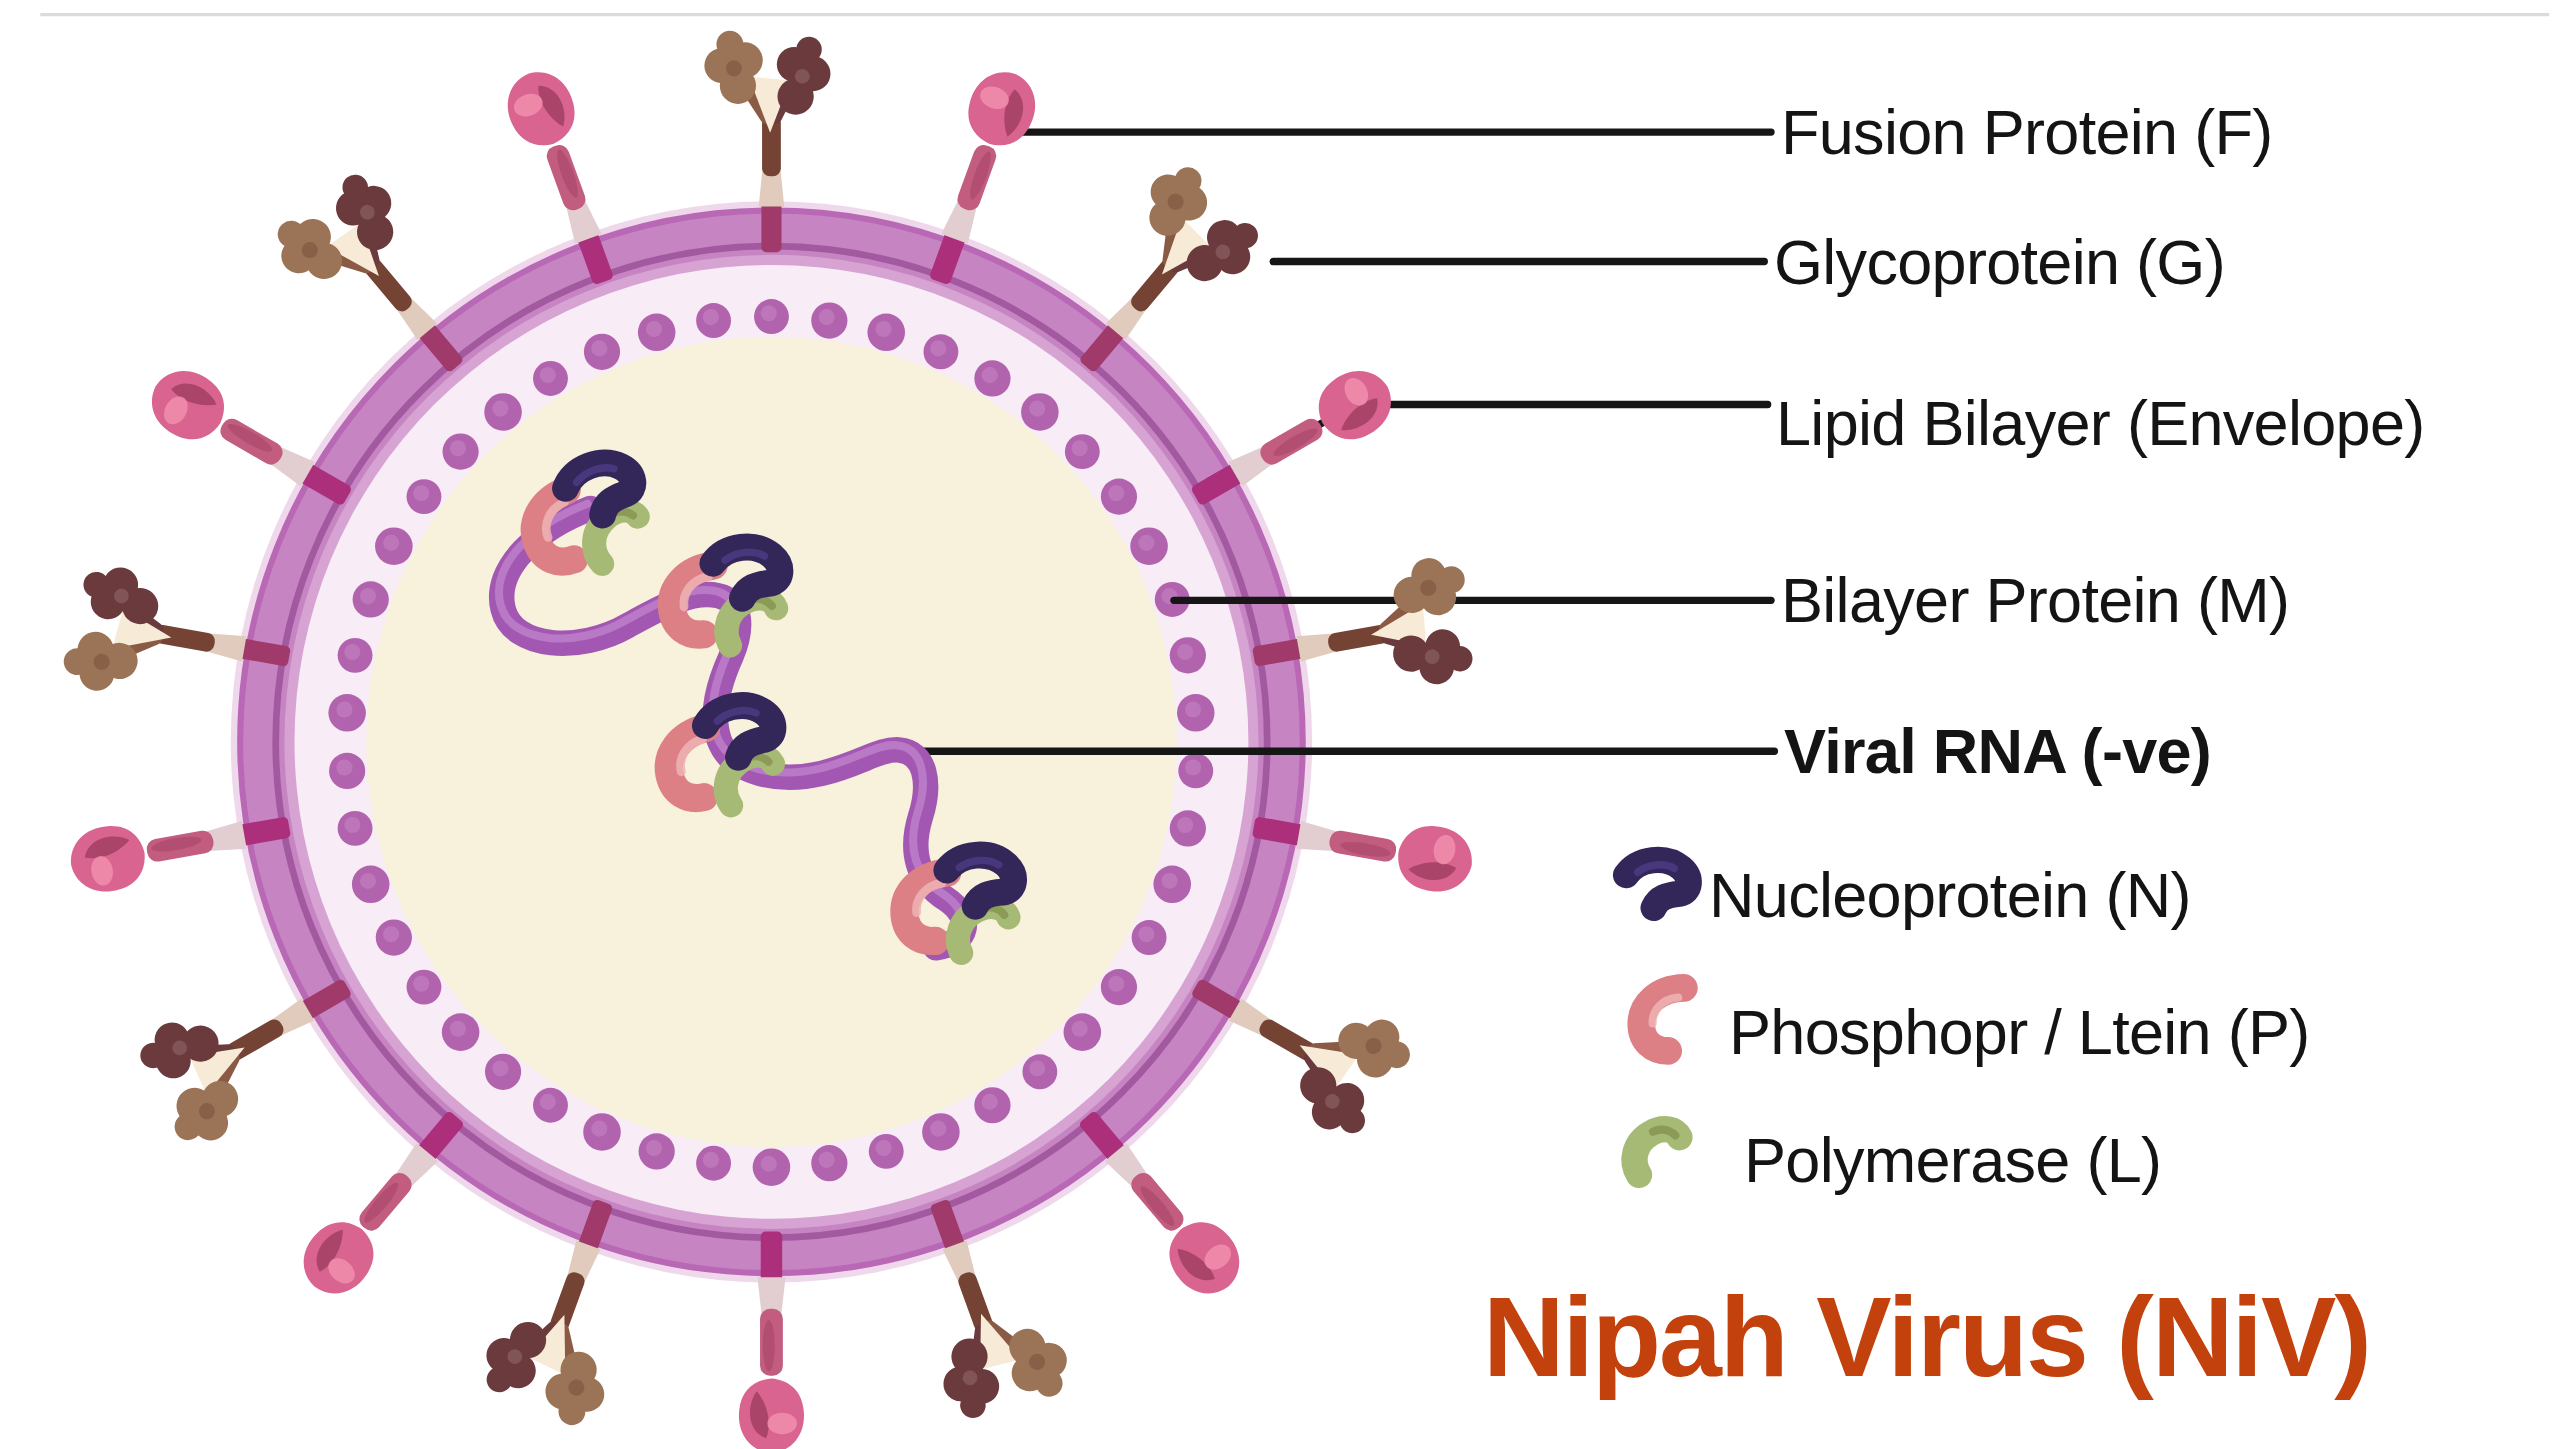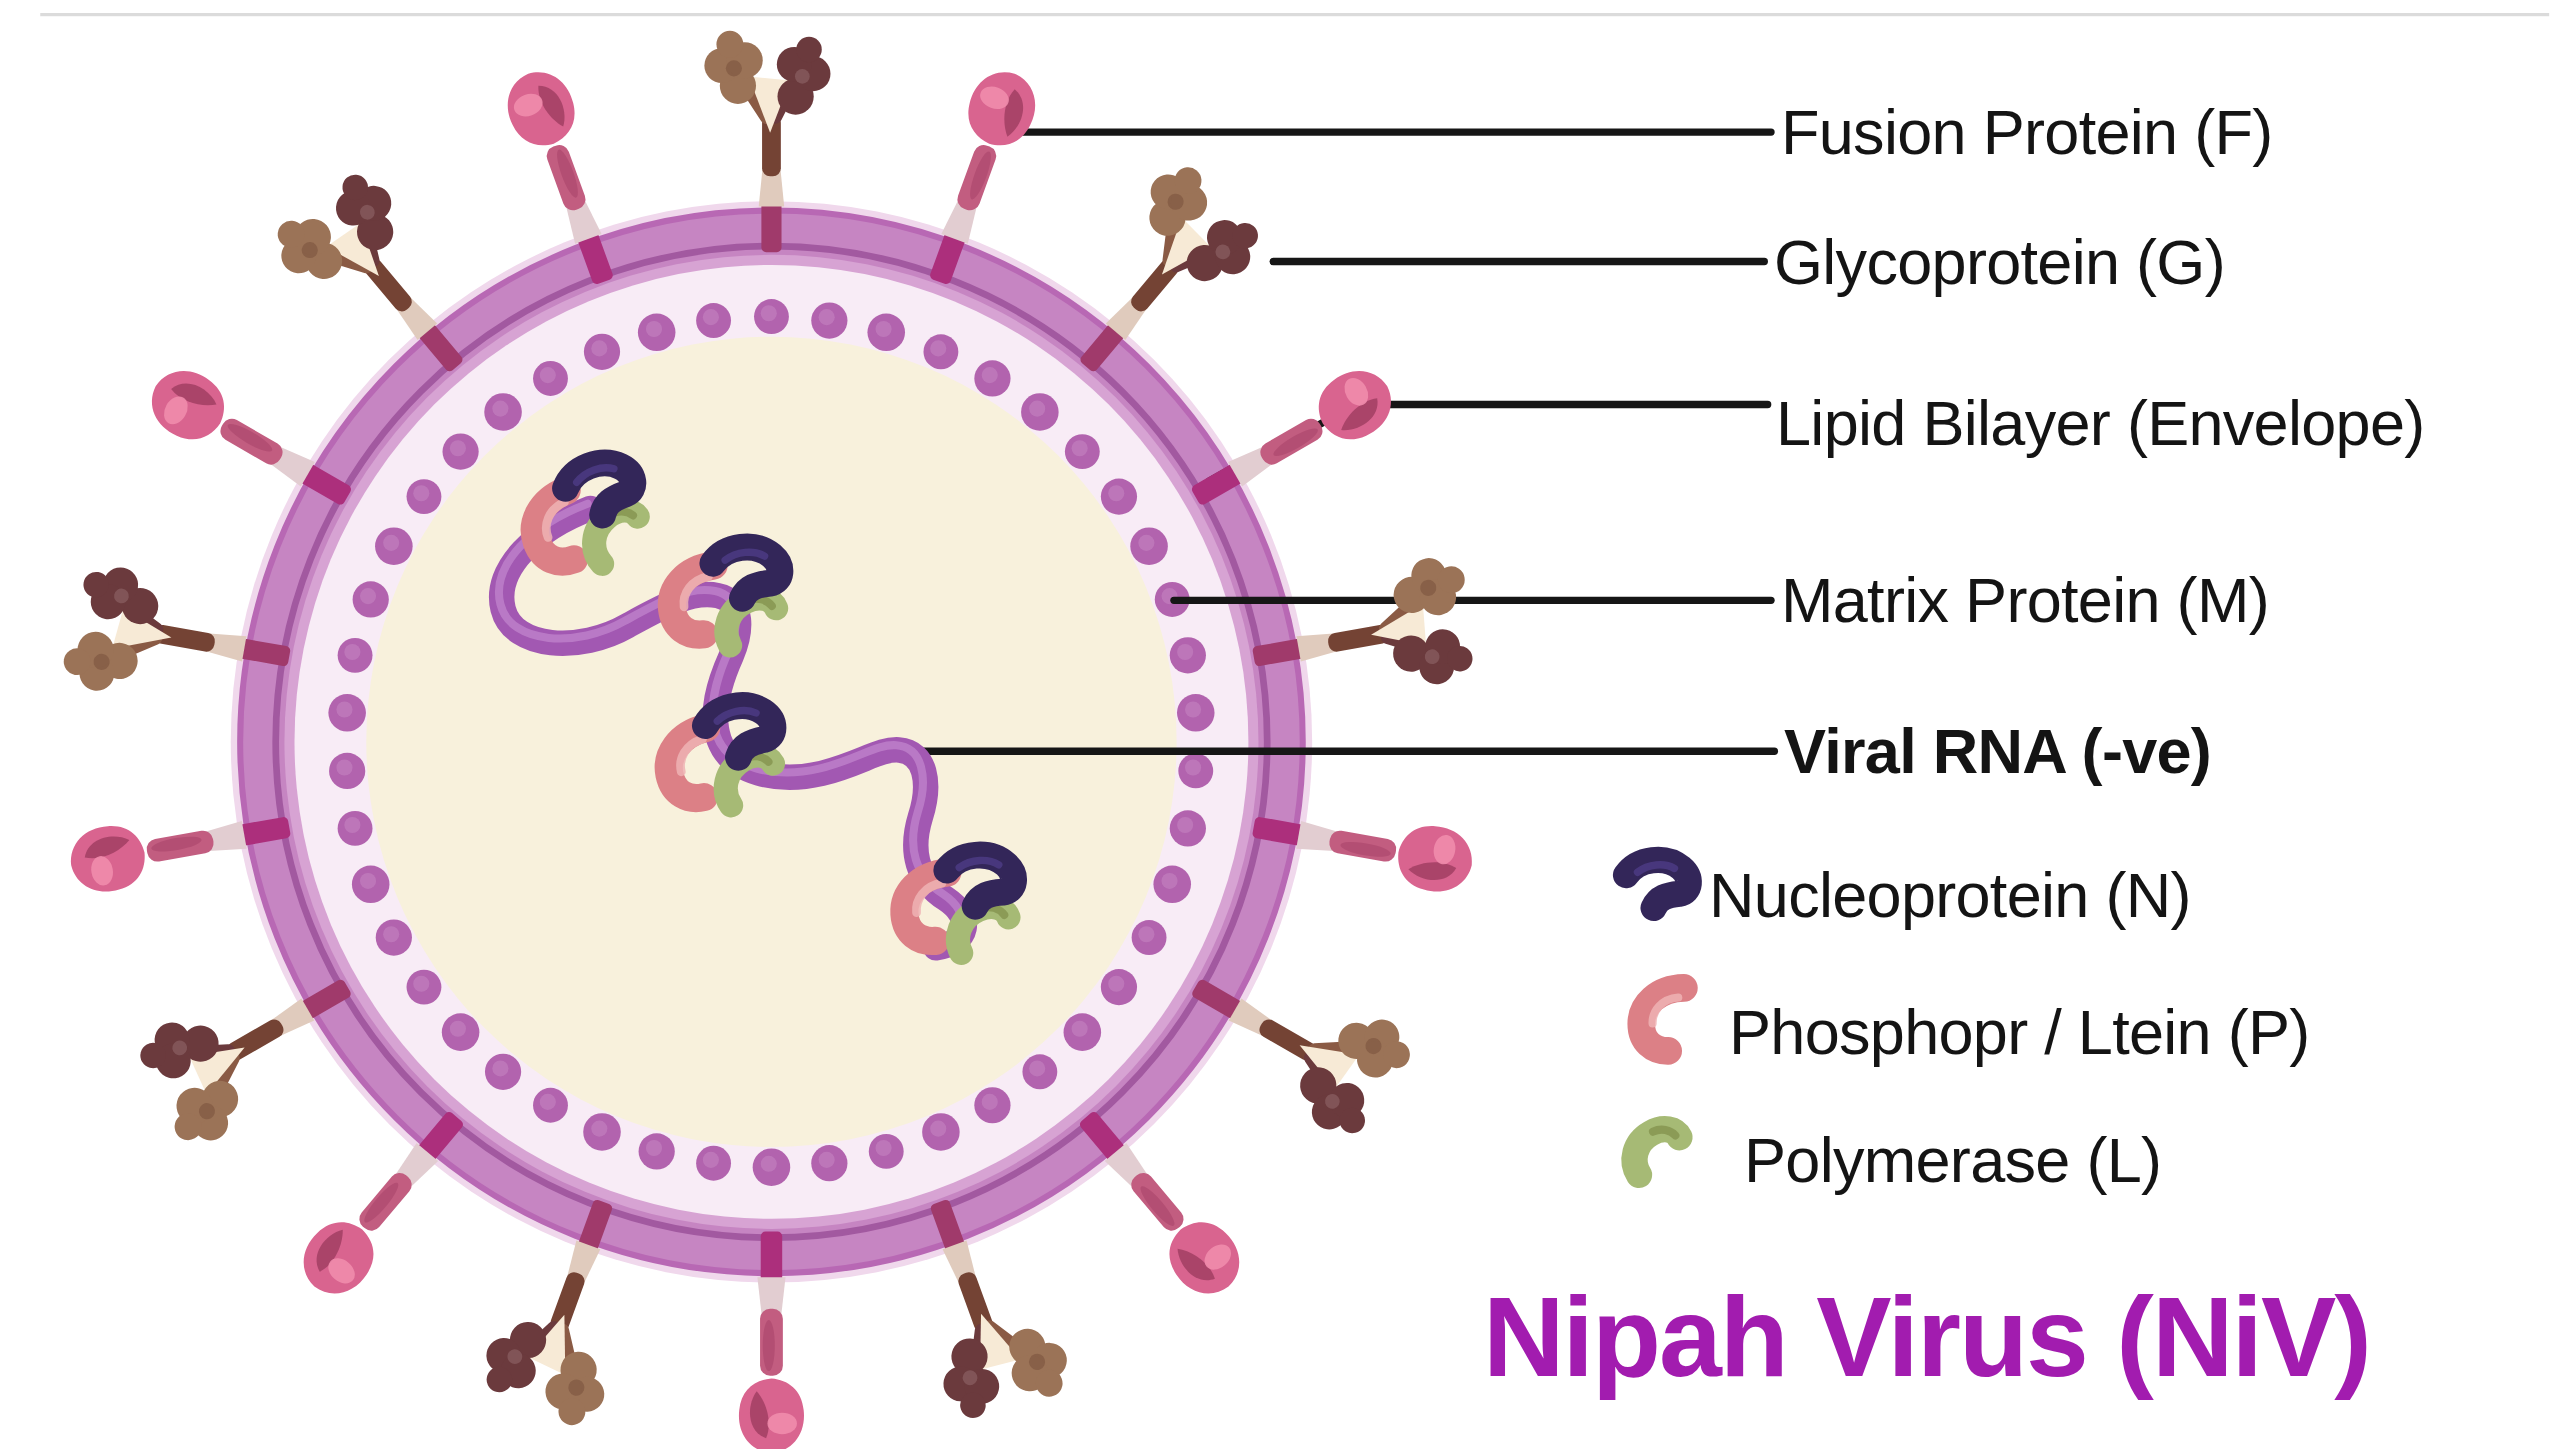--- a/index.html
+++ b/index.html
@@ -550,21 +550,21 @@
         C 1098 58 1118 30 1150 28 Z" fill="#D9648F"></path>
         <path d="M 1158 50 C 1186 60 1188 98 1172 120
         C 1158 104 1148 74 1158 50 Z" fill="#A13E63" opacity="0.85"></path>
         <ellipse cx="1134" cy="72" rx="22" ry="16" fill="#F08CAC" opacity="0.9"></ellipse>
       </g>
     </svg>
 
   <div class="ann-label" style="left:1781px;top:120px;">Fusion Protein (F)</div>
   <div class="ann-label" style="left:1776px;top:411px;">Lipid Bilayer (Envelope)</div>
   <div class="ann-label" style="left:1774px;top:250px;">Glycoprotein (G)</div>
-  <div class="ann-label" style="left:1781px;top:588px;">Matrix Protein (M)</div>
+  <div class="ann-label" style="left:1781px;top:588px;">Bilayer Protein (M)</div>
   <div class="ann-label" style="left:1784px;top:739px;font-weight:bold;">Viral RNA (-ve)</div>
 
   <span class="legend-row-icon" style="left:1605px;top:874px;"><svg viewBox="-75 -75 150 150">
         <g transform="rotate(18)">
       <path d="M -50 -2 C -40 -34 0 -52 30 -40 C 52 -31 56 -8 40 0 C 22 8 10 16 8 34" fill="none" stroke="#332659" stroke-width="42" stroke-linecap="round"></path>
       <path d="M -34 -12 C -22 -30 2 -40 20 -36" fill="none" stroke="#4D3C86" stroke-width="12" stroke-linecap="round" opacity="0.8"></path>
         </g>
       </svg></span>
   <div class="legend-label" style="left:1709px;top:883px;">Nucleoprotein (N)</div>
 
@@ -577,16 +577,16 @@
   <div class="legend-label" style="left:1729px;top:1020px;text-align:right;">Phosphopr / Ltein (P)</div>
 
   <span class="legend-row-icon" style="left:1607px;top:1138px;"><svg viewBox="-75 -75 150 150">
         <g transform="rotate(-10)">
       <path d="M -36 34 C -46 10 -34 -18 -6 -28 C 16 -36 34 -28 38 -14" fill="none" stroke="#A6BA75" stroke-width="42" stroke-linecap="round"></path>
       <path d="M -2 -30 C 12 -34 26 -28 32 -18" fill="none" stroke="#84934F" stroke-width="13" stroke-linecap="round" opacity="0.8"></path>
         </g>
       </svg></span>
   <div class="legend-label bold" style="left:1744px;top:1148px;">Polymerase (L)</div>
 
-  <div id="page-title" style="left: 1483px; top: 1260px; color: #a21caf;">Nipah Virus (NiV)</div>
+  <div id="page-title" style="left: 1483px; top: 1260px; color: #c2410c;">Nipah Virus (NiV)</div>
 
 </div>
 
 
 </body></html>

